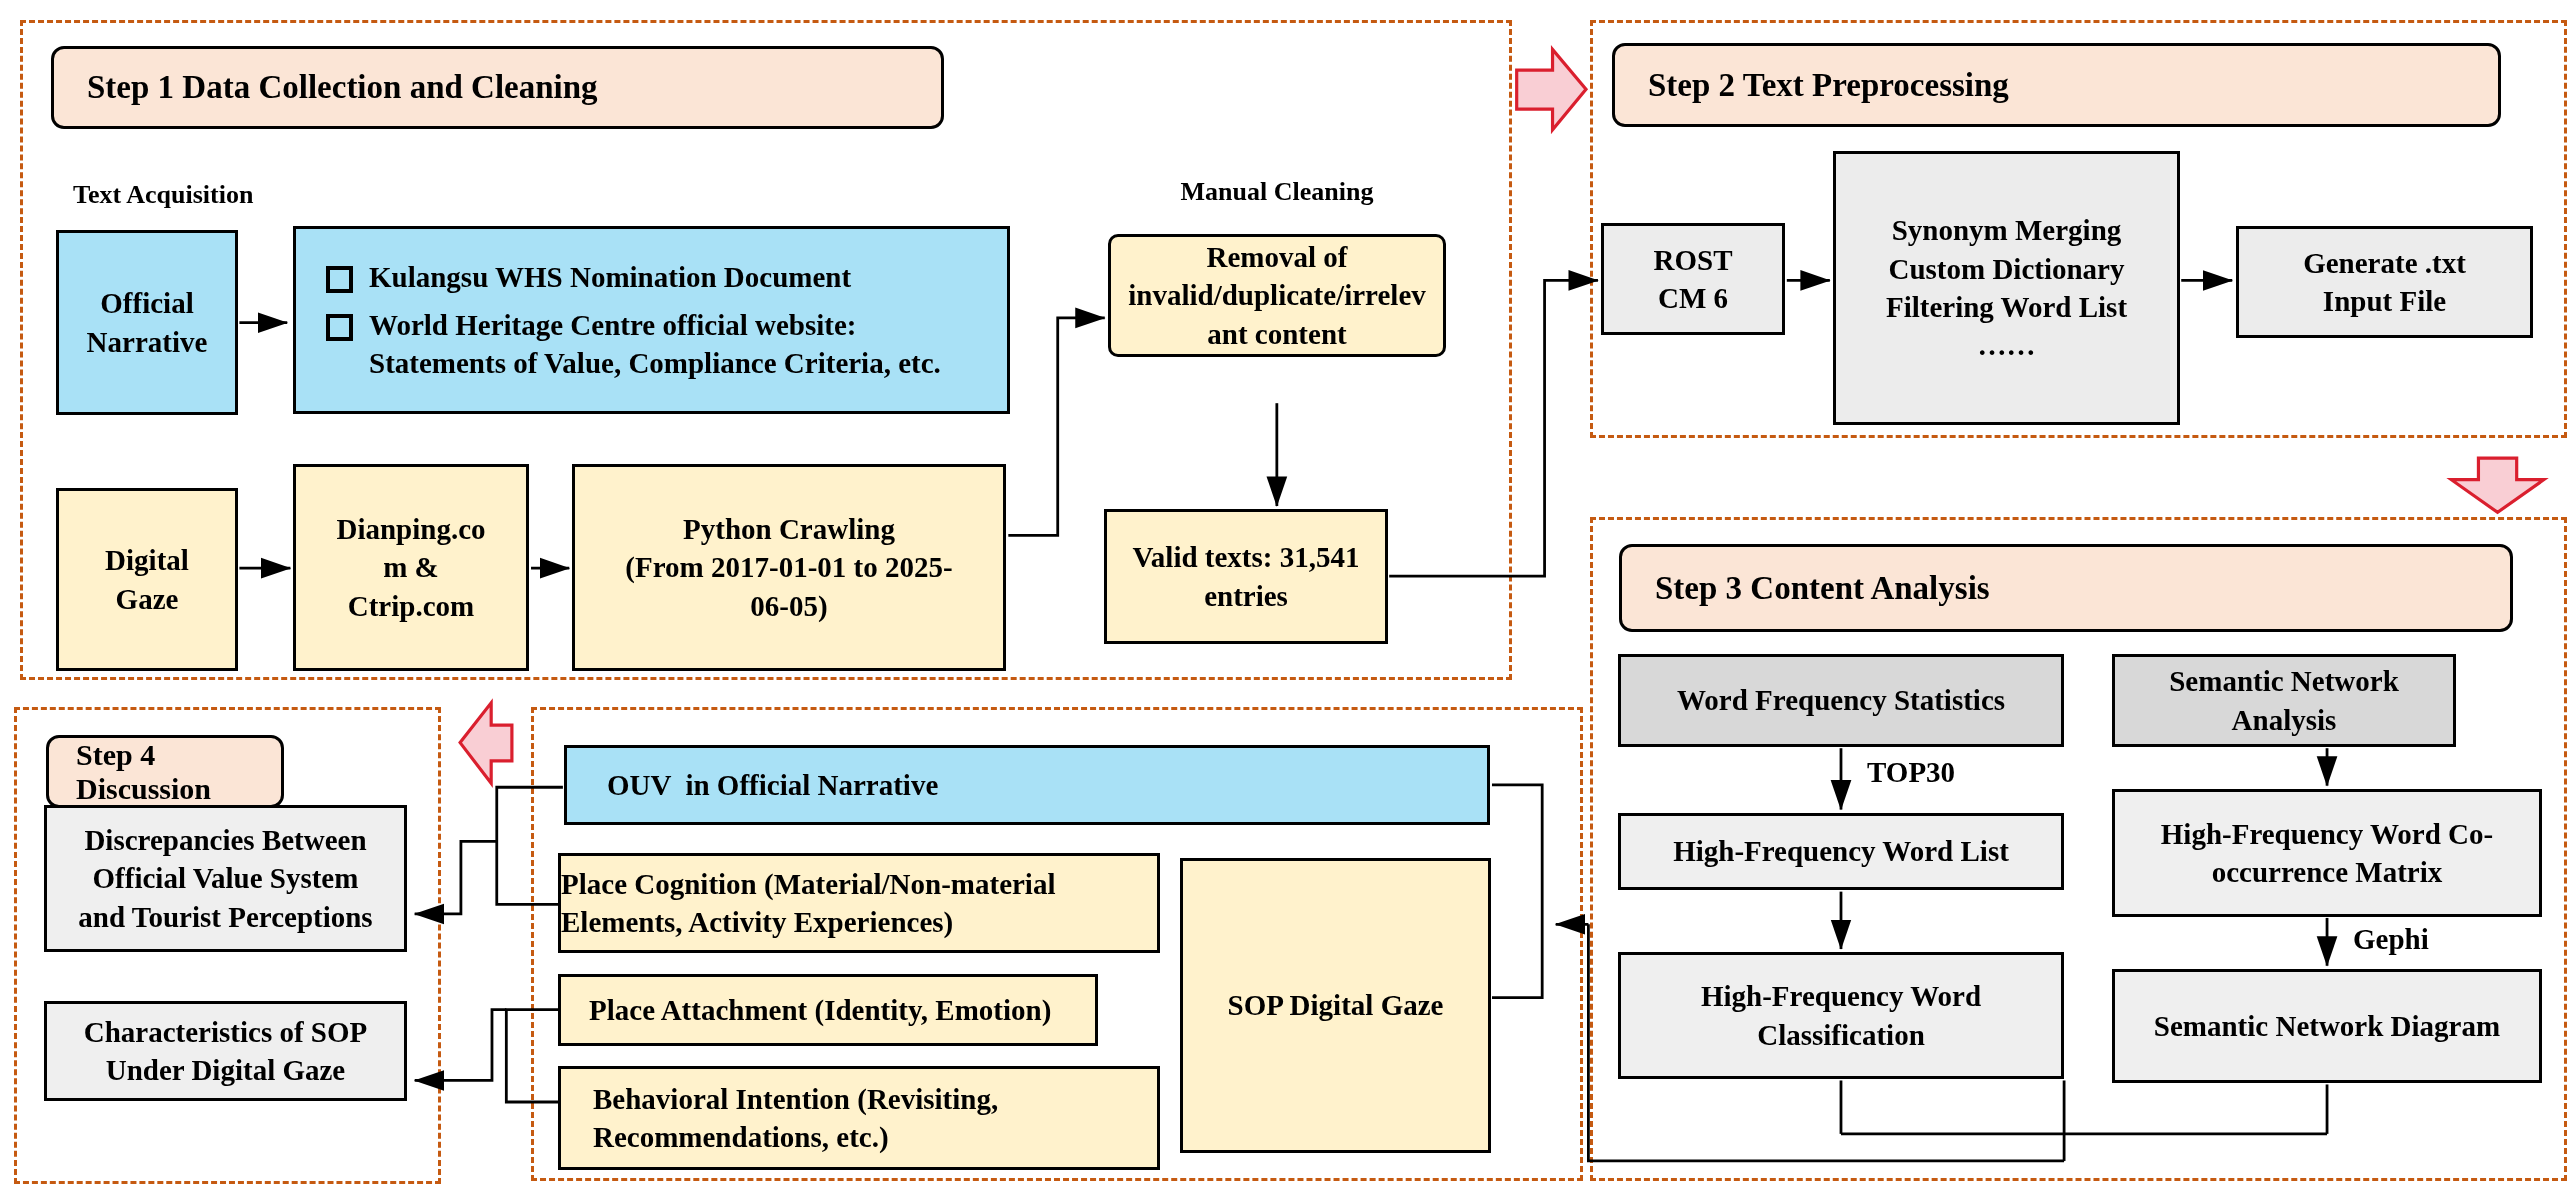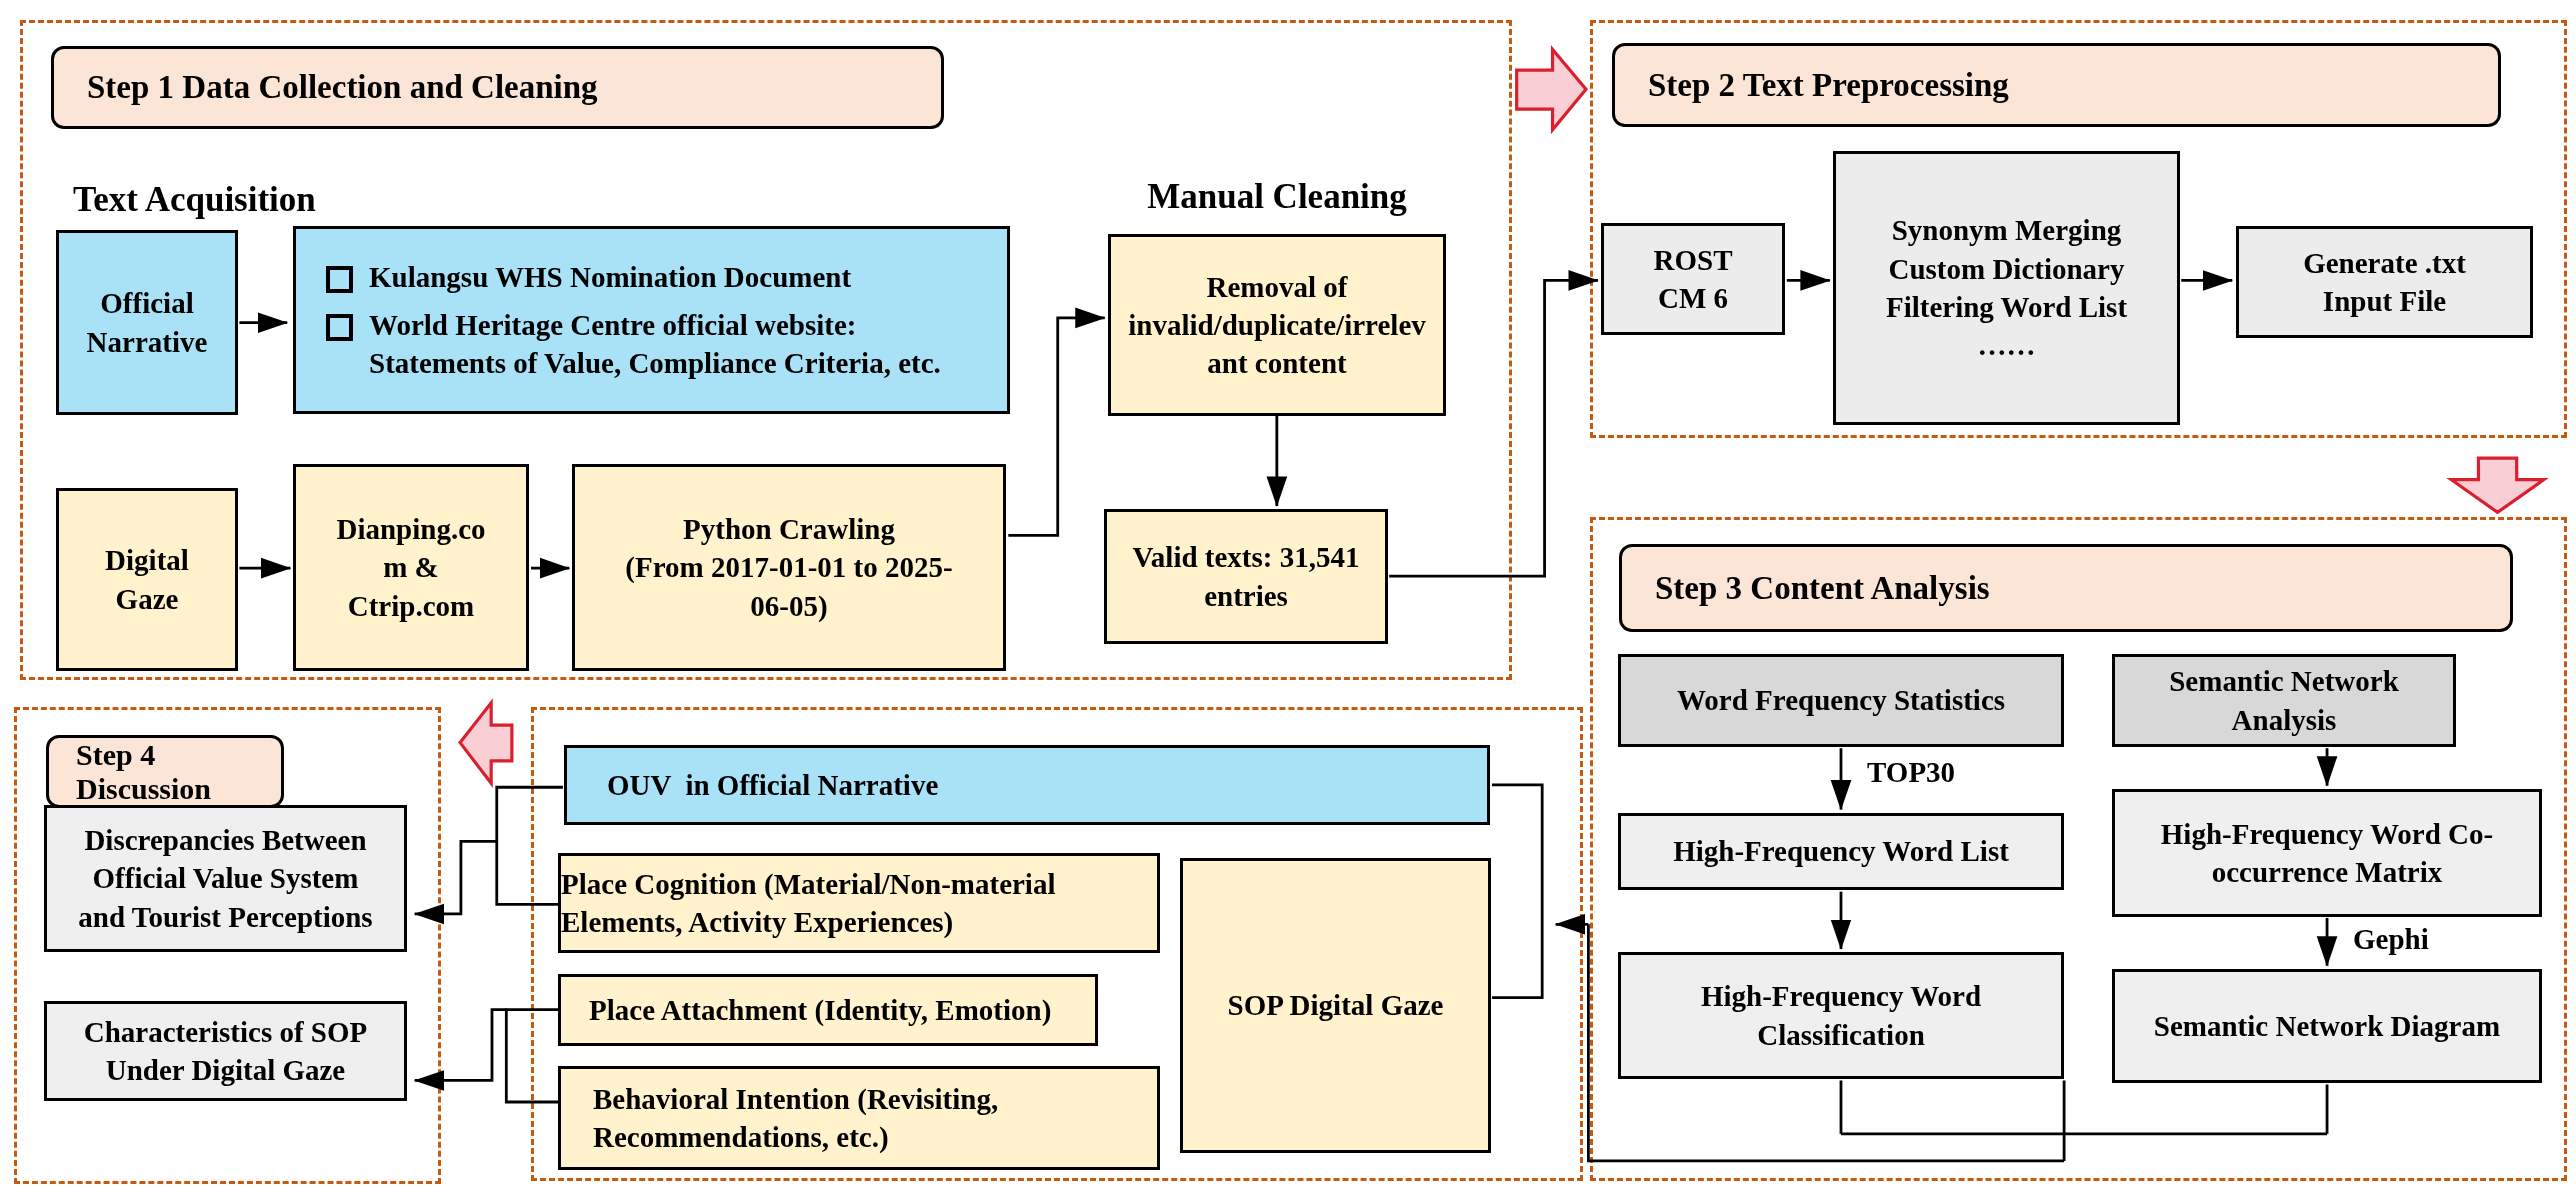--- a/index.html
+++ b/index.html
@@ -11,21 +11,21 @@
   .hdr-sm{font-size:30px;padding-left:27px;}
   .box{position:absolute;border:3.2px solid #000;box-sizing:border-box;display:flex;flex-direction:column;
        justify-content:center;align-items:center;text-align:center;font-size:29px;line-height:1.32;
        white-space:pre-wrap;}
   .box.left{align-items:flex-start;text-align:left;}
   .blue{background:#a9e1f6;}
   .yellow{background:#fff2cc;}
   .gray{background:#ececec;}
   .graydark{background:#d8d8d8;}
   .graylight{background:#efefef;}
-  .label{position:absolute;font-size:35px;white-space:nowrap;}
+  .label{position:absolute;font-size:26px;white-space:nowrap;}
   .small-label{position:absolute;font-size:29px;white-space:nowrap;}
   .bullet-row{display:flex;align-items:flex-start;margin:4.8px 0;}
   .chk{flex:0 0 auto;width:19px;height:19px;border:4.8px solid #000;margin:8px 16px 0 0;}
   .bullet-text{white-space:pre-wrap;text-align:left;}
   svg.overlay{position:absolute;left:0;top:0;pointer-events:none;}
   .conn{fill:none;stroke:#000;stroke-width:3.5px;}
   .flow-arrow{fill:#f9ced4;stroke:#da1f2e;stroke-width:4px;stroke-linejoin:miter;}
 </style>
 </head>
 <body>
@@ -94,21 +94,21 @@
       <span class="chk"></span>
       <span class="bullet-text">Kulangsu WHS Nomination Document</span>
     </div>
     <div class="bullet-row">
       <span class="chk"></span>
       <span class="bullet-text">World Heritage Centre official website:
 Statements of Value, Compliance Criteria, etc.</span>
     </div>
   </div>
 
-  <div class="box yellow" style="left:1108px;top:234px;width:338px;height:182px;">
+  <div class="box yellow" style="left:1108px;top:234px;width:338px;height:123px;border-radius:10px;">
     <span>Removal of
 invalid/duplicate/irrelev
 ant content</span>
   </div>
 
   <div class="box yellow" style="left:56px;top:488px;width:182px;height:183px;">
     <span>Digital
 Gaze</span>
   </div>
 

